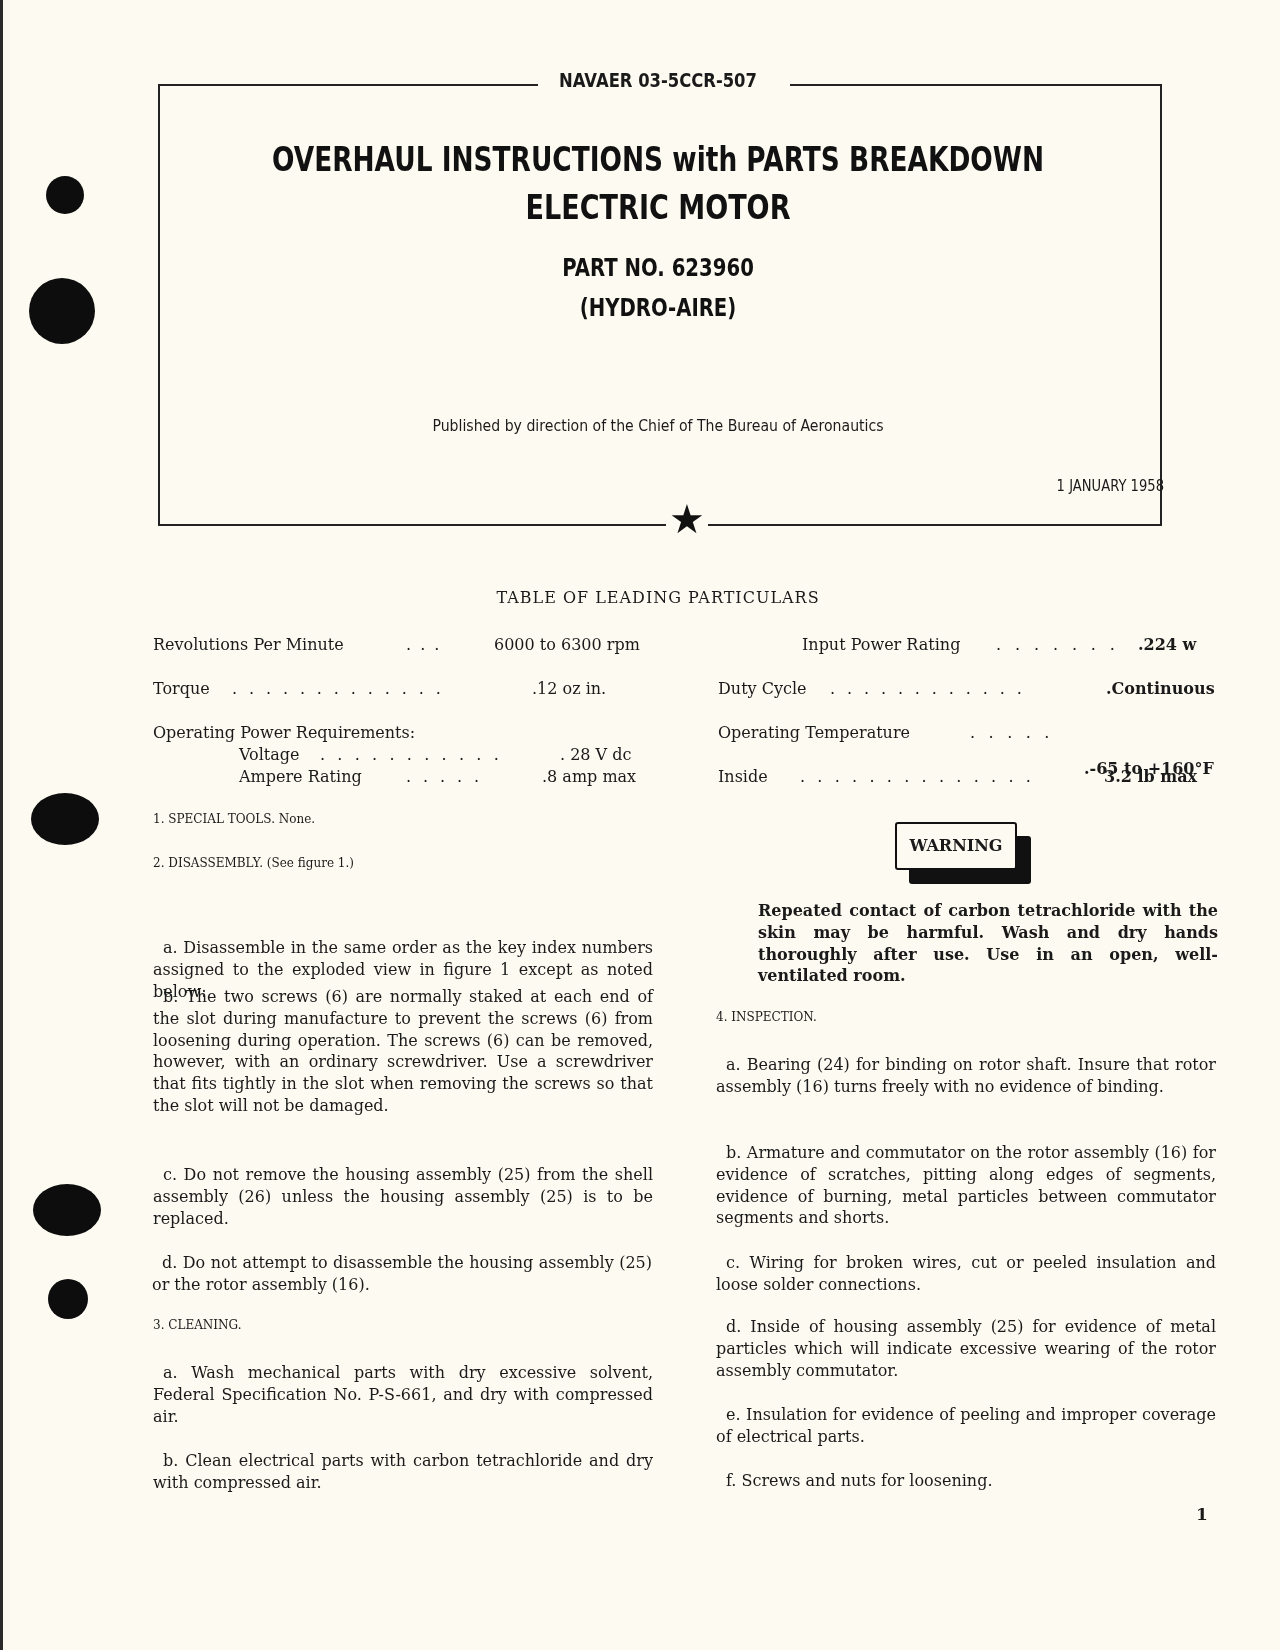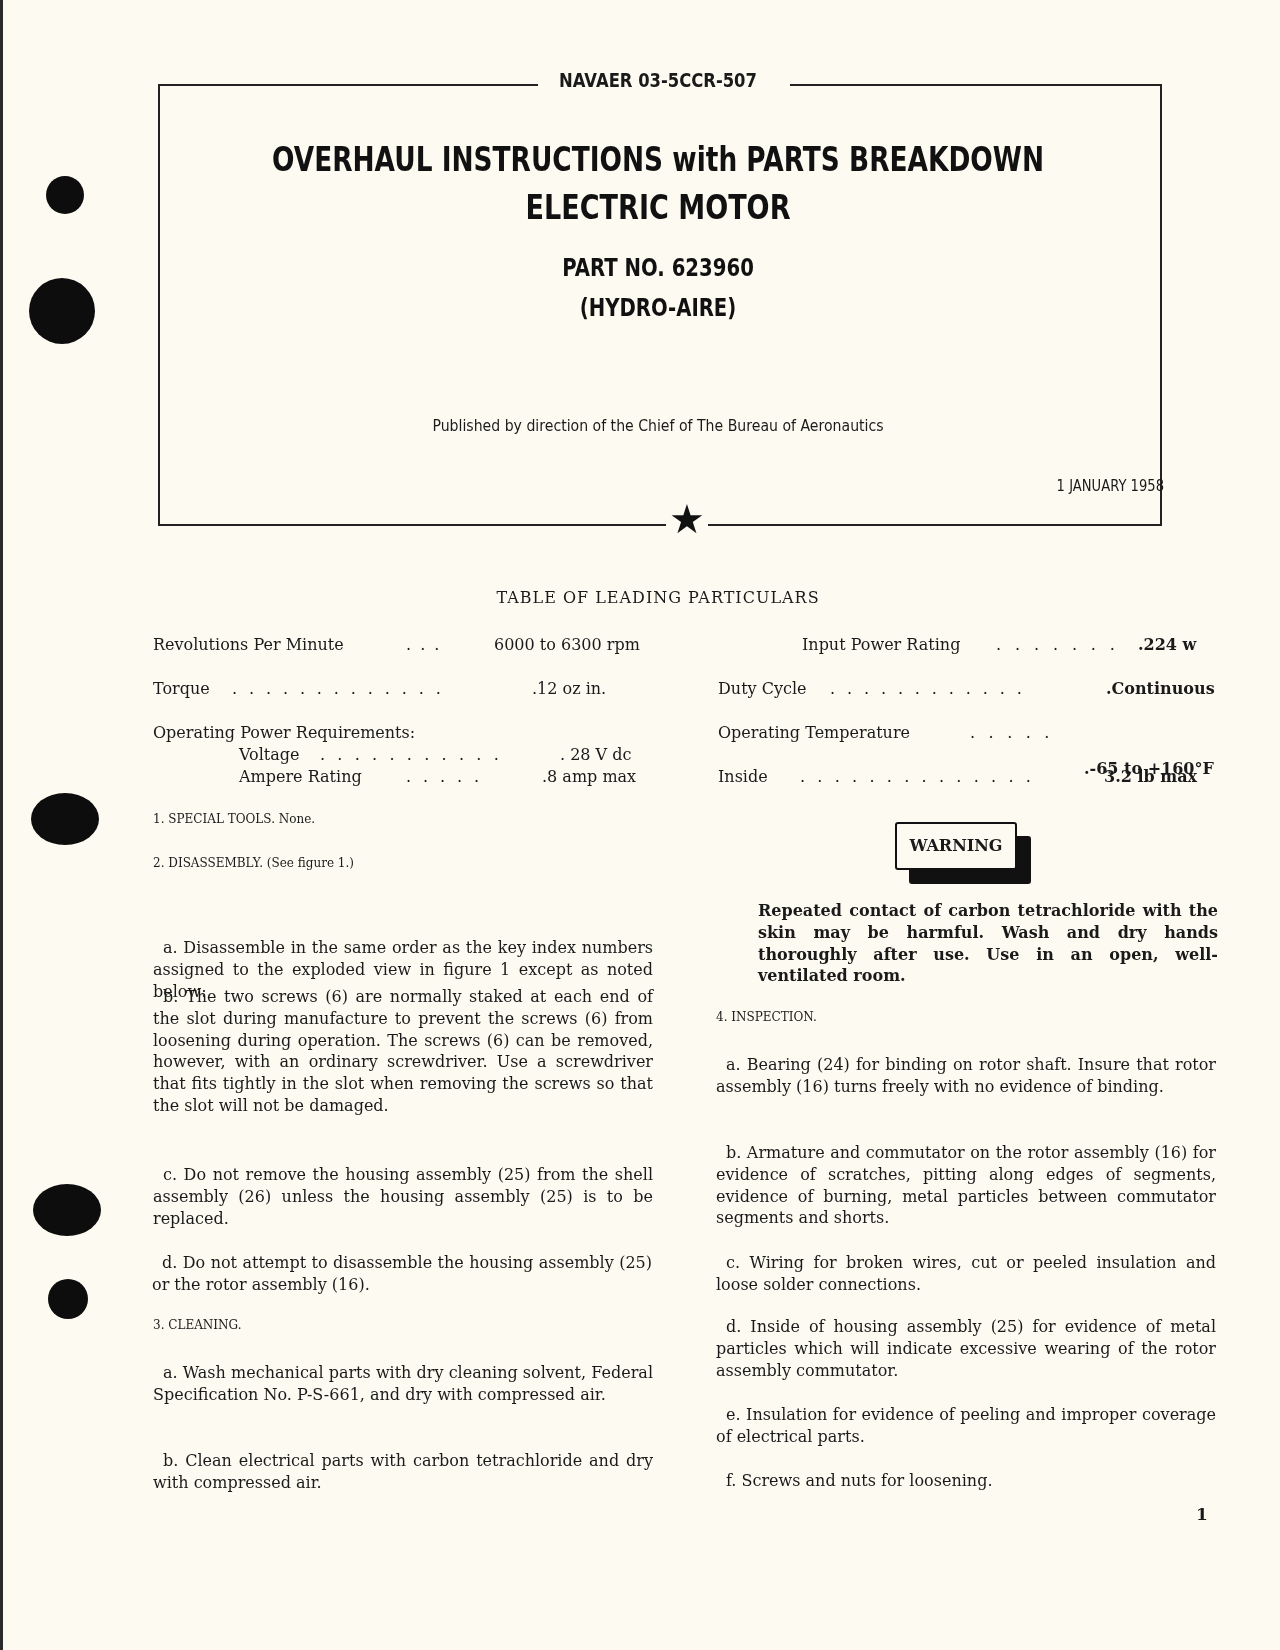--- a/index.html
+++ b/index.html
@@ -120,21 +120,21 @@
 
 <div class="heading" style="left:153px;top:812px;">1. SPECIAL TOOLS. None.</div>
 <div class="heading" style="left:153px;top:856px;">2. DISASSEMBLY. (See figure 1.)</div>
 
 <div class="para" style="left:153px;top:898px;text-indent:10px;margin-top:39px;">a. Disassemble in the same order as the key index numbers assigned to the exploded view in figure 1 except as noted below:</div>
 <div class="para" style="left:153px;top:986px;text-indent:10px;">b. The two screws (6) are normally staked at each end of the slot during manufacture to prevent the screws (6) from loosening during operation. The screws (6) can be removed, however, with an ordinary screwdriver. Use a screwdriver that fits tightly in the slot when removing the screws so that the slot will not be damaged.</div>
 <div class="para" style="left:153px;top:1164px;text-indent:10px;">c. Do not remove the housing assembly (25) from the shell assembly (26) unless the housing assembly (25) is to be replaced.</div>
 <div class="para" style="left:144px;top:1252px;text-indent:10px;margin-left:8px;">d. Do not attempt to disassemble the housing assembly (25) or the rotor assembly (16).</div>
 
 <div class="heading" style="left:153px;top:1318px;">3. CLEANING.</div>
-<div class="para" style="left:153px;top:1362px;text-indent:10px;">a. Wash mechanical parts with dry cleaning solvent, Federal Specification No. P-S-661, and dry with compressed air.</div>
+<div class="para" style="left:153px;top:1362px;text-indent:10px;">a. Wash mechanical parts with dry excessive solvent, Federal Specification No. P-S-661, and dry with compressed air.</div>
 <div class="para" style="left:153px;top:1450px;text-indent:10px;">b. Clean electrical parts with carbon tetrachloride and dry with compressed air.</div>
 
 <div class="warning-box">WARNING</div>
 <div class="para" style="left:758px;top:900px;width:460px;font-weight:bold;">Repeated contact of carbon tetrachloride with the skin may be harmful. Wash and dry hands thoroughly after use. Use in an open, well-ventilated room.</div>
 
 <div class="heading" style="left:716px;top:1010px;">4. INSPECTION.</div>
 <div class="para" style="left:716px;top:1054px;text-indent:10px;">a. Bearing (24) for binding on rotor shaft. Insure that rotor assembly (16) turns freely with no evidence of binding.</div>
 <div class="para" style="left:716px;top:1142px;text-indent:10px;">b. Armature and commutator on the rotor assembly (16) for evidence of scratches, pitting along edges of segments, evidence of burning, metal particles between commutator segments and shorts.</div>
 <div class="para" style="left:716px;top:1252px;text-indent:10px;">c. Wiring for broken wires, cut or peeled insulation and loose solder connections.</div>
 <div class="para" style="left:716px;top:1316px;text-indent:10px;">d. Inside of housing assembly (25) for evidence of metal particles which will indicate excessive wearing of the rotor assembly commutator.</div>

